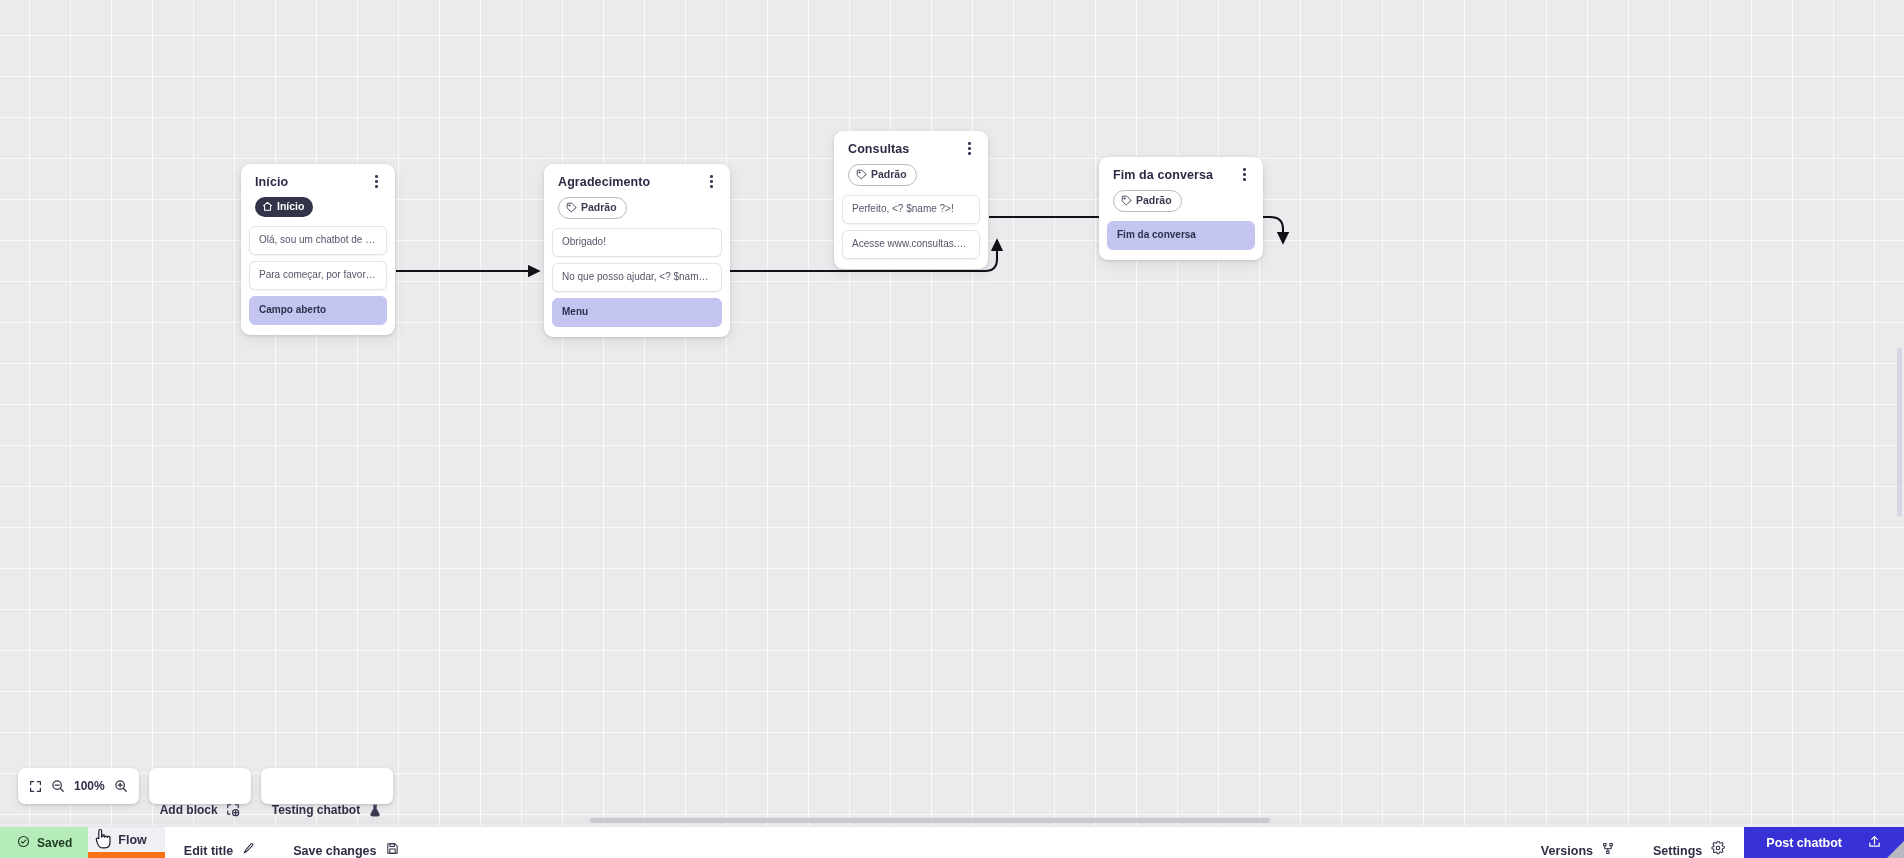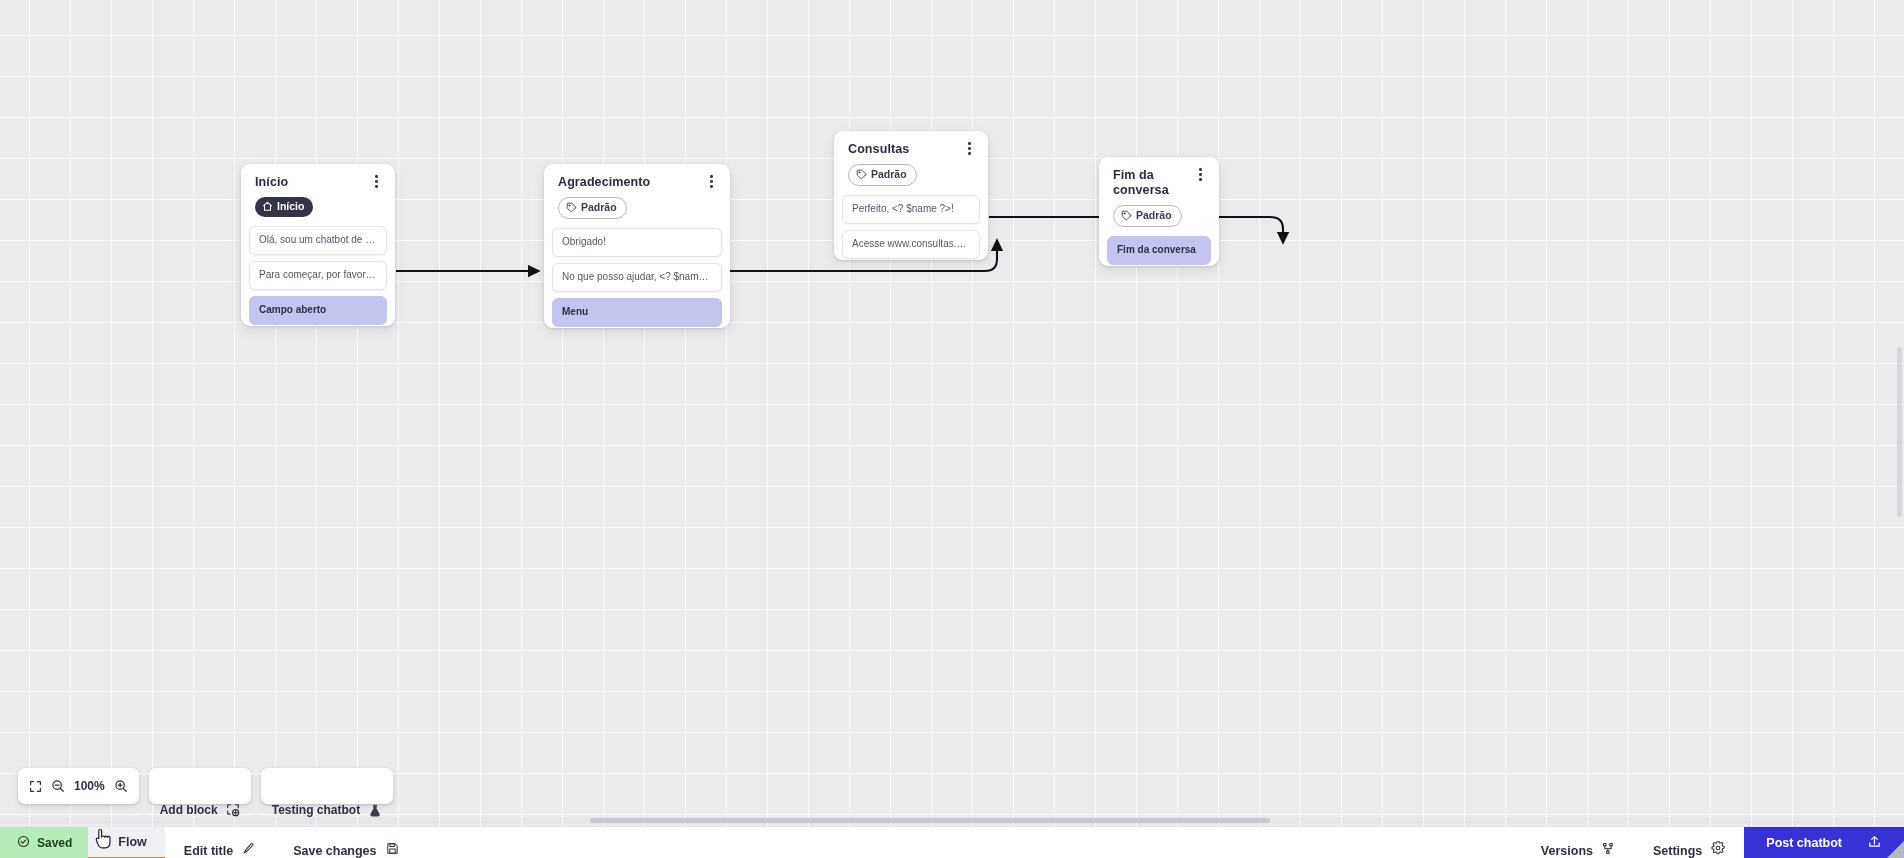--- a/index.html
+++ b/index.html
@@ -25,21 +25,21 @@
   }
 
   #edges { position:absolute; left:0; top:0; width:1904px; height:826px; pointer-events:none; }
 
   
   .node {
     position: absolute;
     background: #ffffff;
     border-radius: 9px;
     box-shadow: 0 1px 3px rgba(20,20,40,0.14), 0 4px 14px rgba(20,20,40,0.08);
-    padding: 10px 8px 1px 8px;
+    padding: 10px 8px 10px 8px;
   }
   .node-head {
     display: flex; align-items: flex-start; justify-content: space-between;
     padding: 1px 4px 0 6px;
   }
   .node-title {
     font-size: 12.5px; font-weight: 700; color: #2b2b45;
     letter-spacing: .1px; line-height: 15px;
   }
   .kebab {
@@ -118,21 +118,21 @@
   }
   .saved-chip {
     display: flex; align-items: center; gap: 7px;
     background: #b6ecb9; color: #1e3a20;
     padding: 0 16px 0 17px;
     font-size: 12px; font-weight: 700;
   }
   .flow-tab {
     display: flex; align-items: center; gap: 10px;
     background: #f0f0f4; padding: 0 18px 0 10px;
-    border-bottom: 1px solid #f97316;
+    border-bottom: 6px solid #f97316;
     position: relative; cursor: pointer;
   }
   .flow-tab .dots { position: relative; width: 10px; height: 16px; }
   .flow-tab .dots i {
     position: absolute; left: 4px; width: 2.4px; height: 2.4px;
     border-radius: 50%; background: #5c5c7a;
   }
   .flow-tab .dots i:nth-child(1){ top: 2px; }
   .flow-tab .dots i:nth-child(2){ top: 7px; }
   .flow-tab .dots i:nth-child(3){ top: 12px; }
@@ -251,21 +251,21 @@
         </span>
         <span>Padrão</span>
       </span>
     </div>
     <div class="rows">
       <div class="row">Perfeito, &lt;? $name ?&gt;!</div>
       <div class="row">Acesse www.consultas.com par...</div>
     </div>
   </div>
 
-  <div class="node" style="left:1099px; top:157px; width:120px;">
+  <div class="node" style="left:1099px; top:157px; width:164px;">
     <div class="node-head">
       <div class="node-title">Fim da conversa</div>
       <div class="kebab">
           <i></i>
           <i></i>
           <i></i>
         </div>
     </div>
     <div class="badge-row">
       <span class="badge outline">

